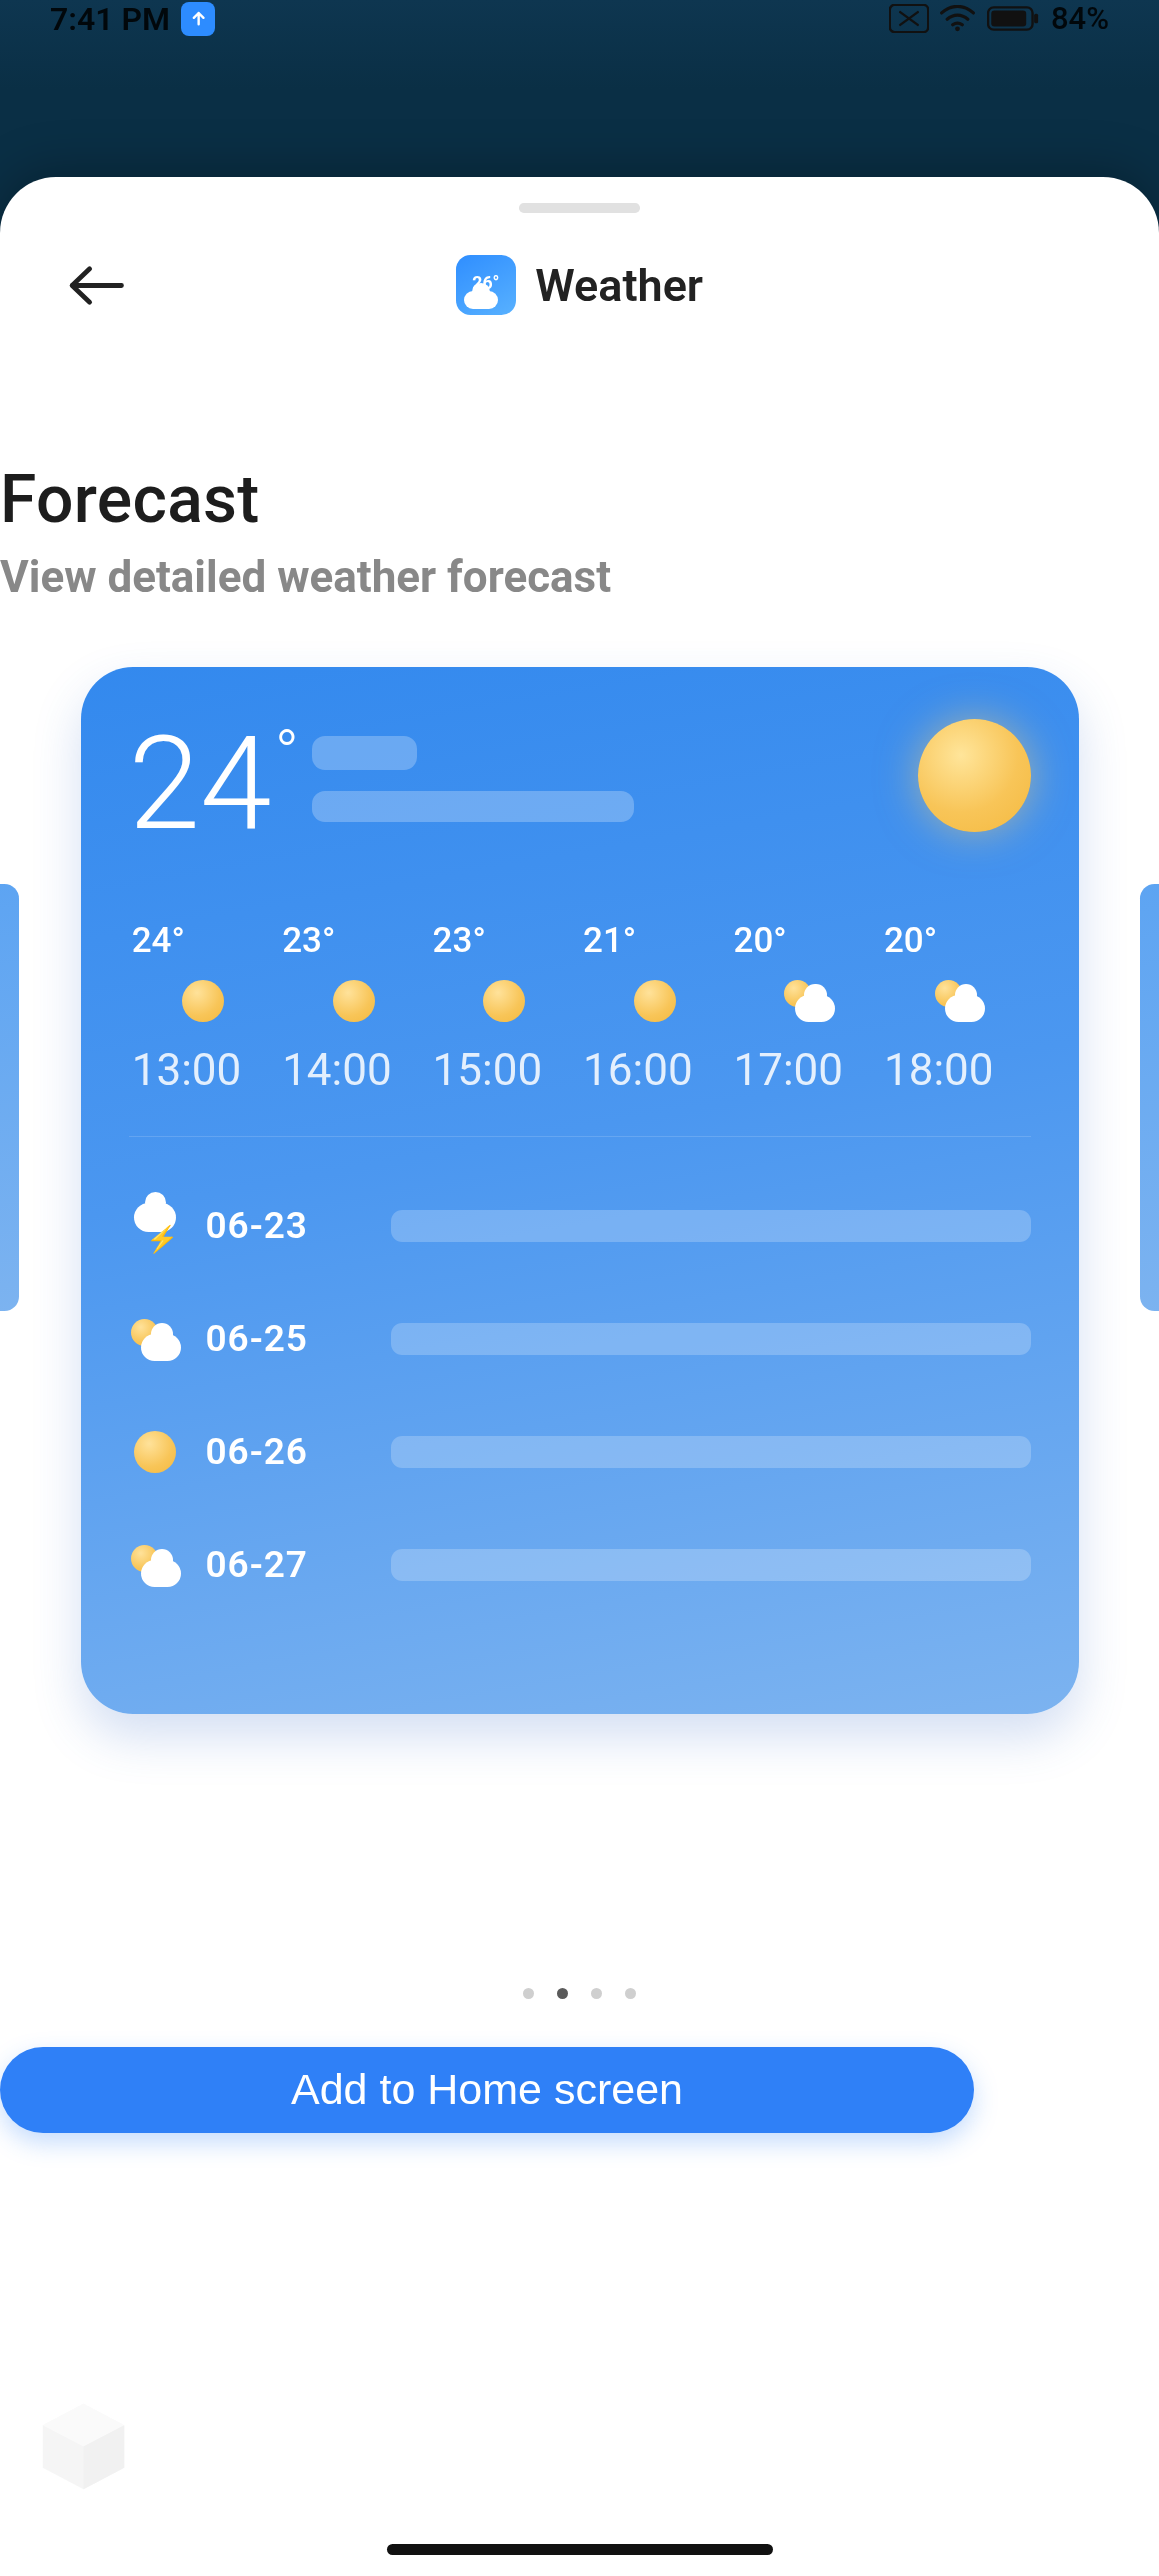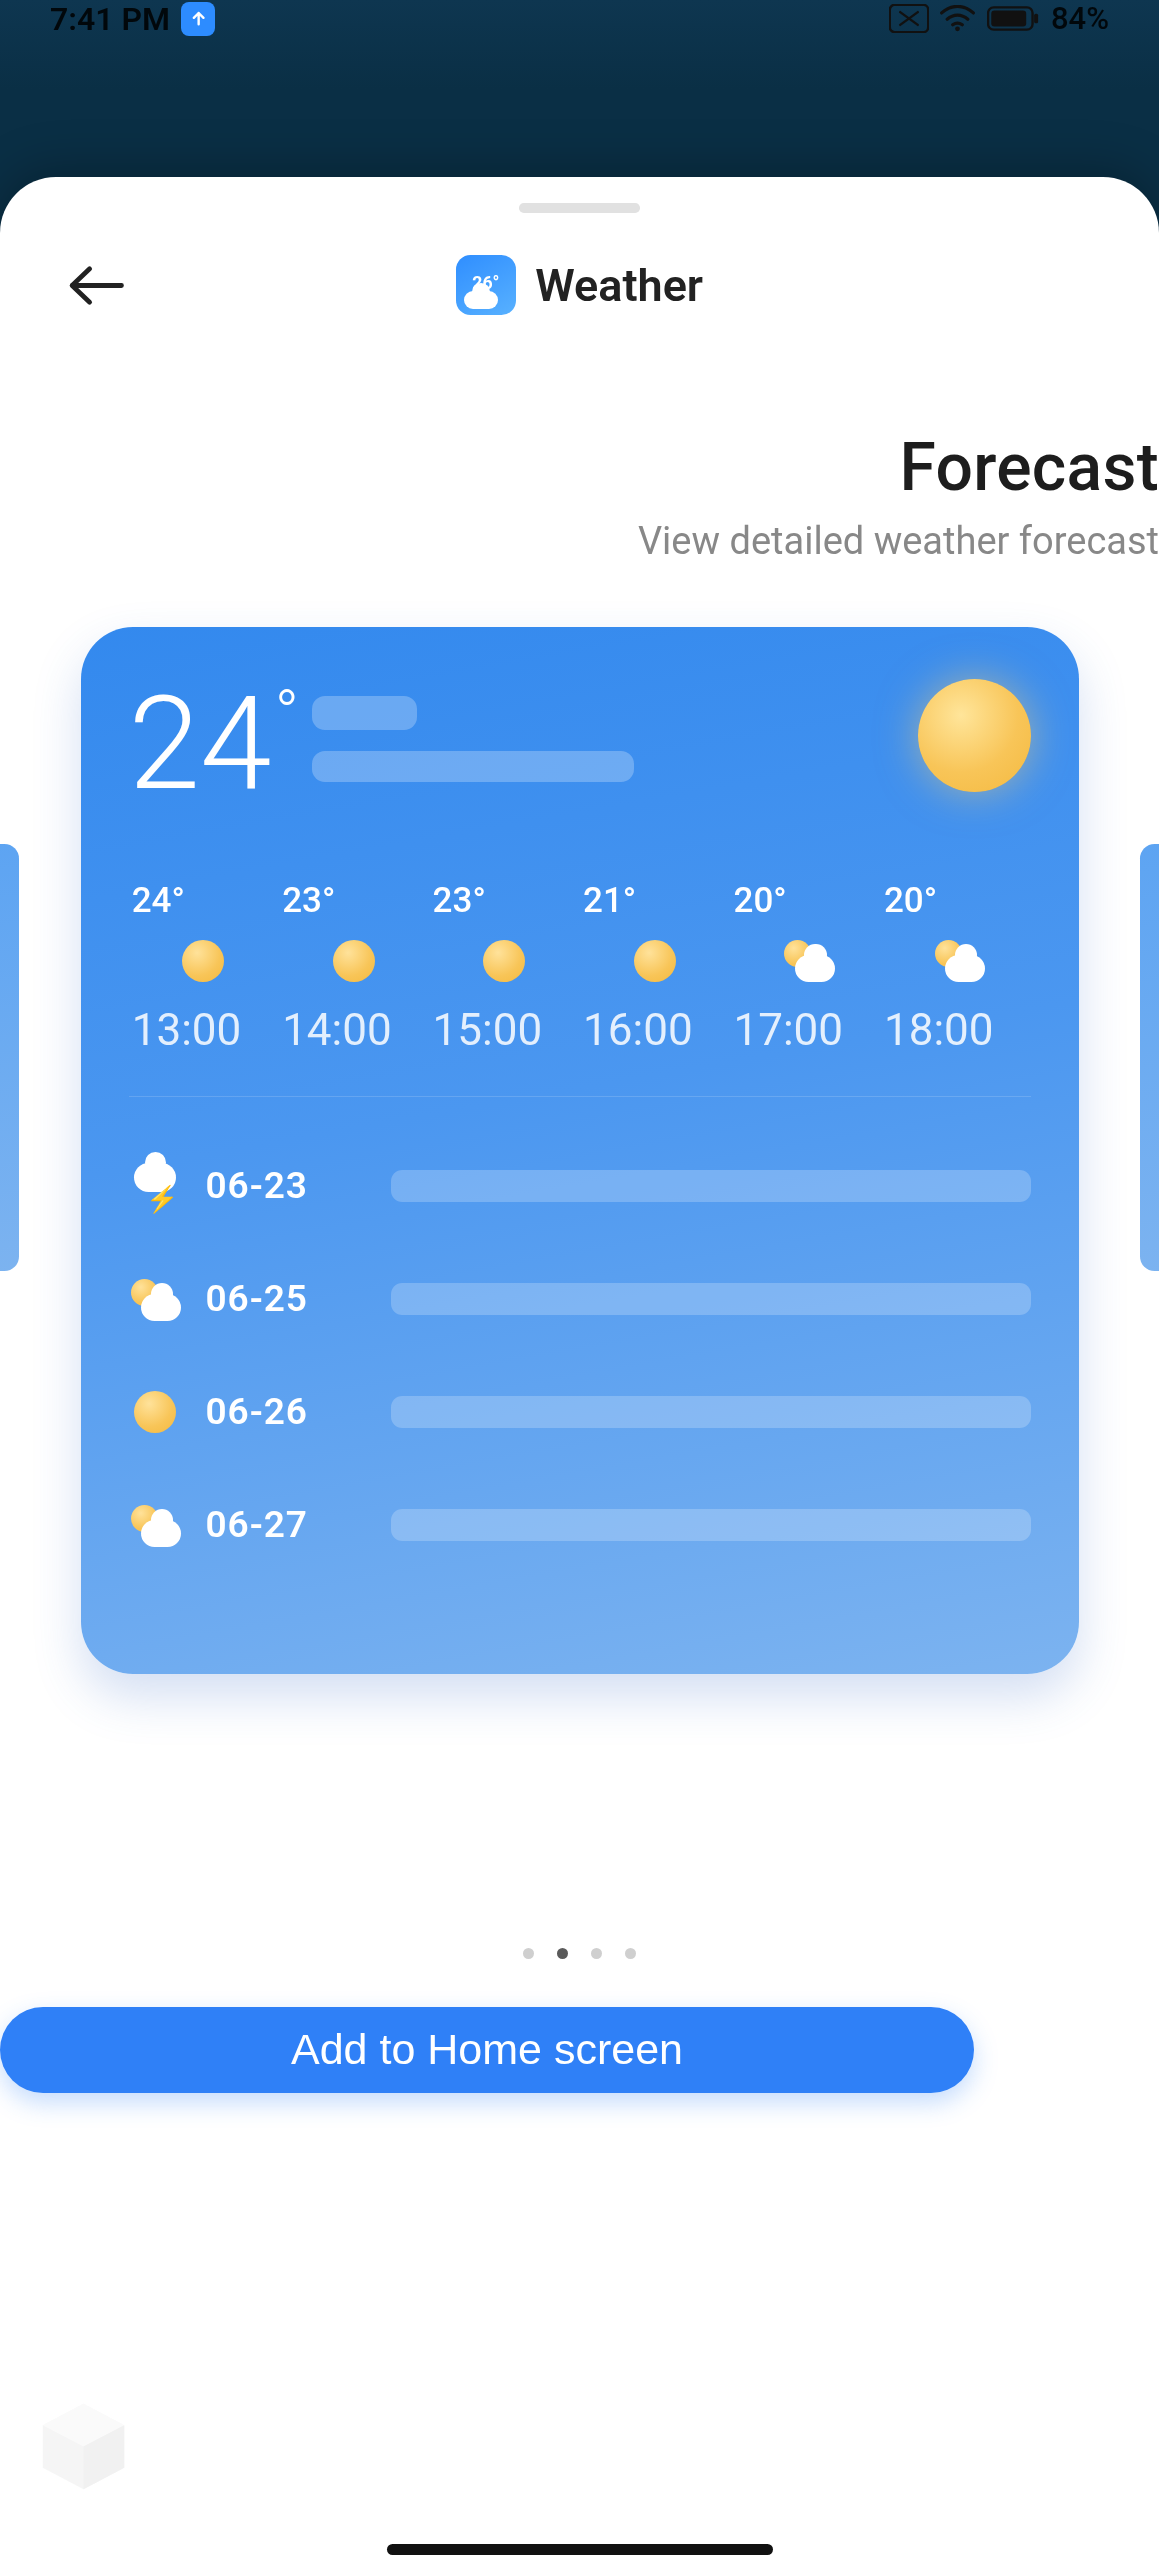--- a/index.html
+++ b/index.html
@@ -51,24 +51,24 @@
   .weather-app-icon .t { font-size: 17.7px; font-weight: 700; margin-top:-4.8px; }
   .weather-app-icon .cloud {
     position:absolute; bottom:6.4px; left:8px; width:34px; height:17.7px;
     background:#fff; border-radius:11.3px;
   }
   .weather-app-icon .cloud:before{
     content:''; position:absolute; left:8px; top:-8px; width:17.7px; height:17.7px; background:#fff; border-radius:50%;
   }
 
   .hero {
-    text-align: right; margin-top: 71px;
+    text-align: left; margin-top: 103px;
   }
   .hero h1 { font-size: 66px; font-weight: 500; color: #1d1d1d; letter-spacing: 0.3px; }
-  .hero p  { font-size: 38px; color: #888; margin-top: 13px; }
+  .hero p  { font-size: 44px; color: #888; margin-top: 13px; font-weight: bold; }
 
   
   .preview-wrap {
     position: relative; width: 100%; margin-top: 64px; height: 1047px;
   }
   .widget {
     width: 998px; height: 1047px; margin: 0 auto;
     background: linear-gradient(170deg,#3389ee 0%,#4b97f0 45%,#7cb3f0 100%);
     border-radius: 52px; box-shadow: 0 22.5px 48px rgba(60,110,200,0.22);
     color: #fff; padding: 52px 48px 32px;

